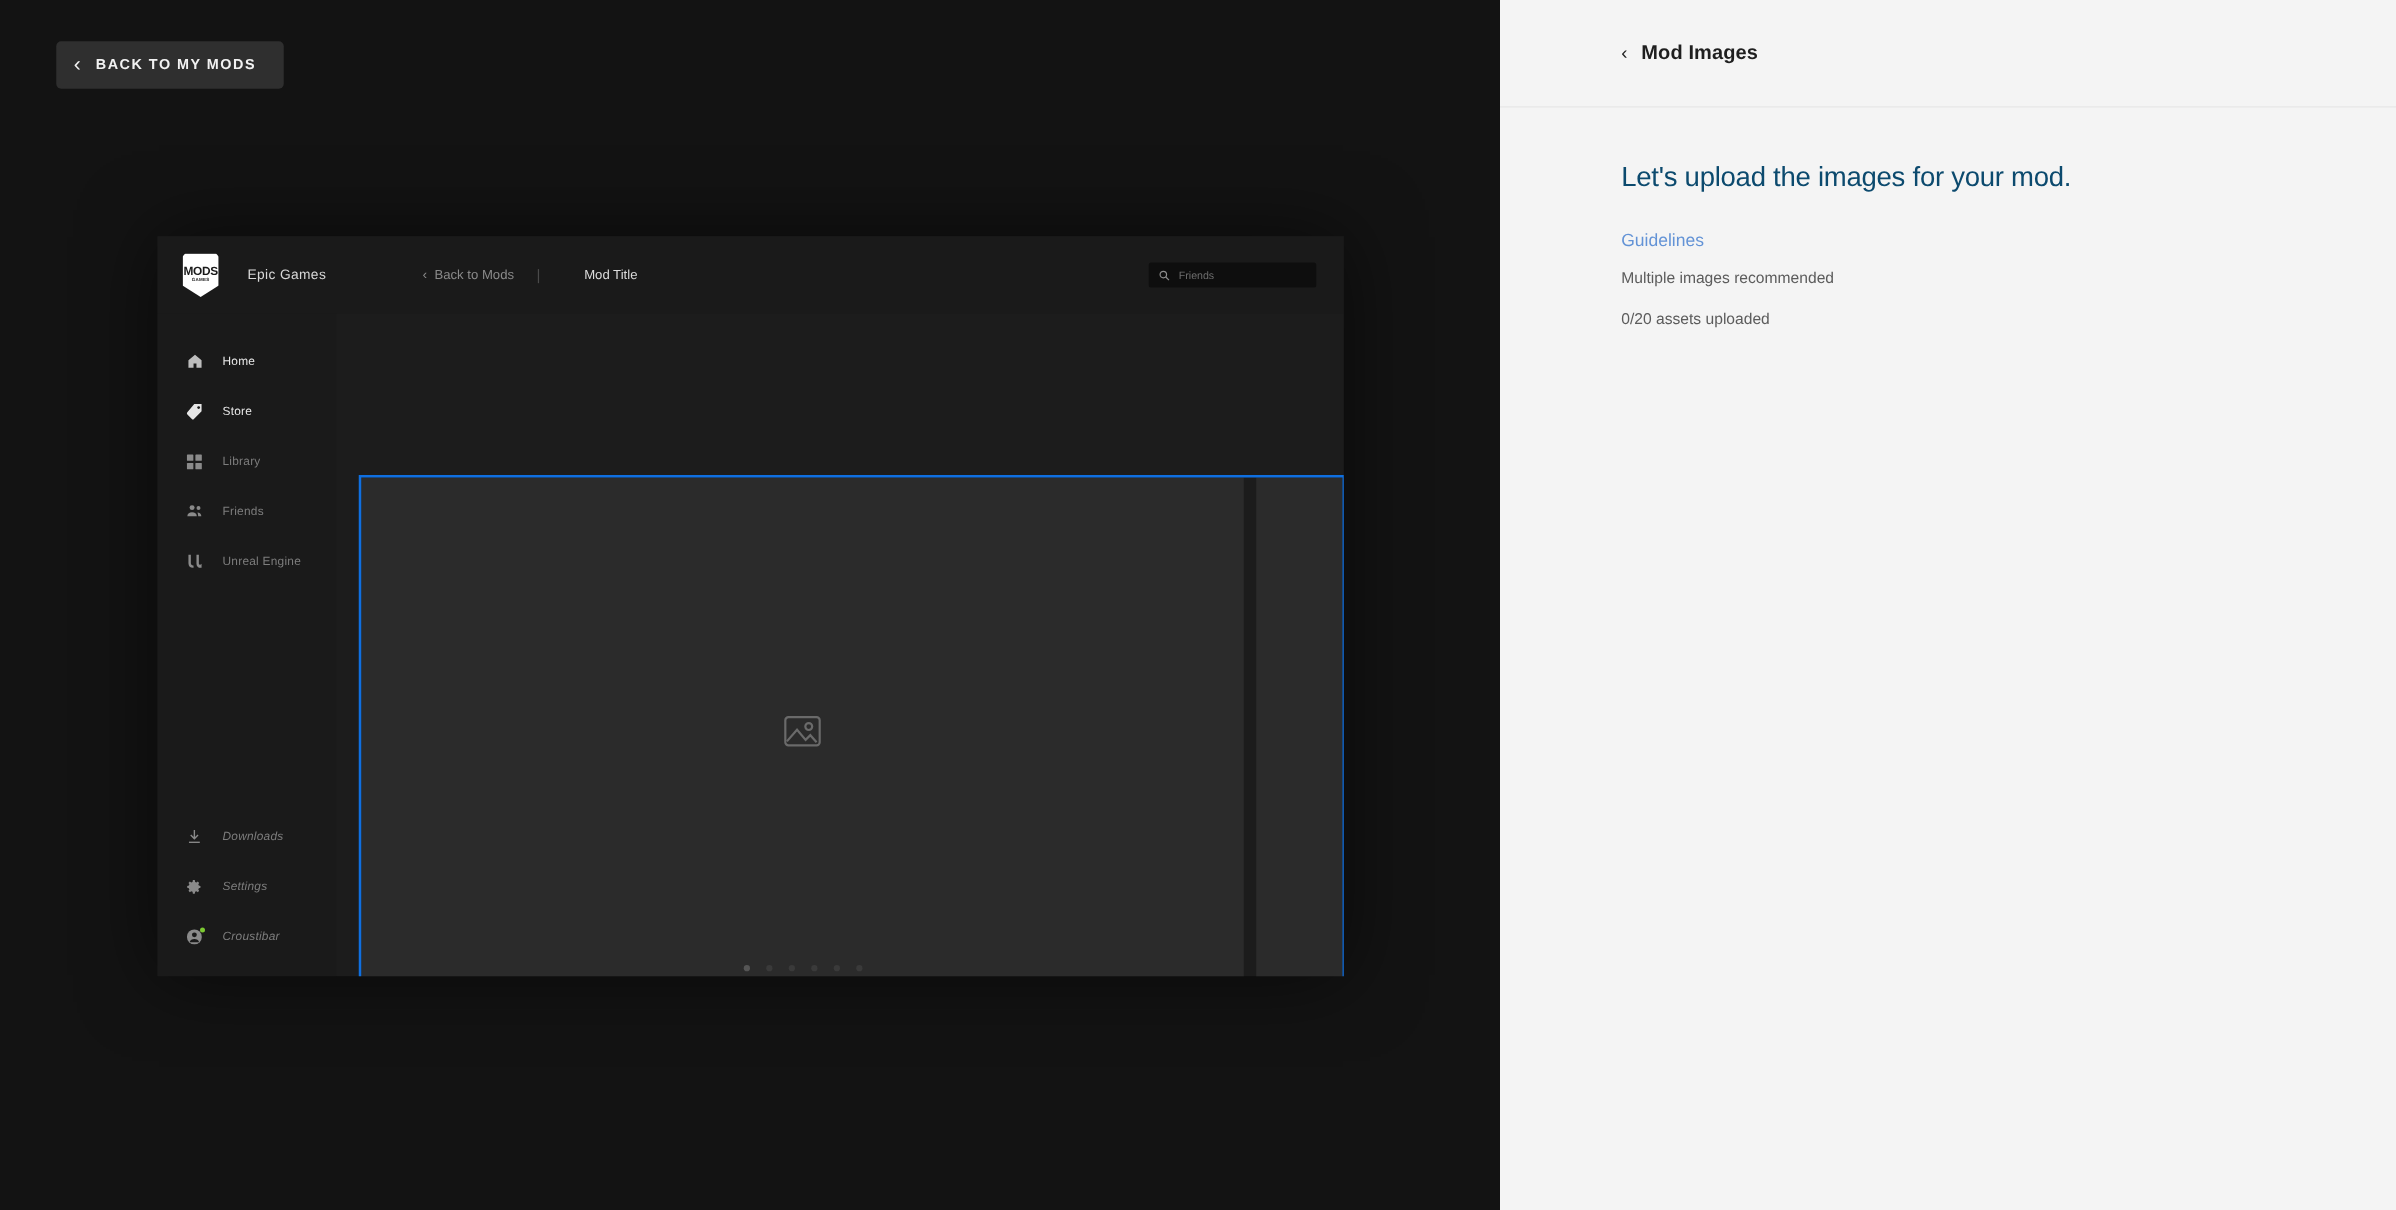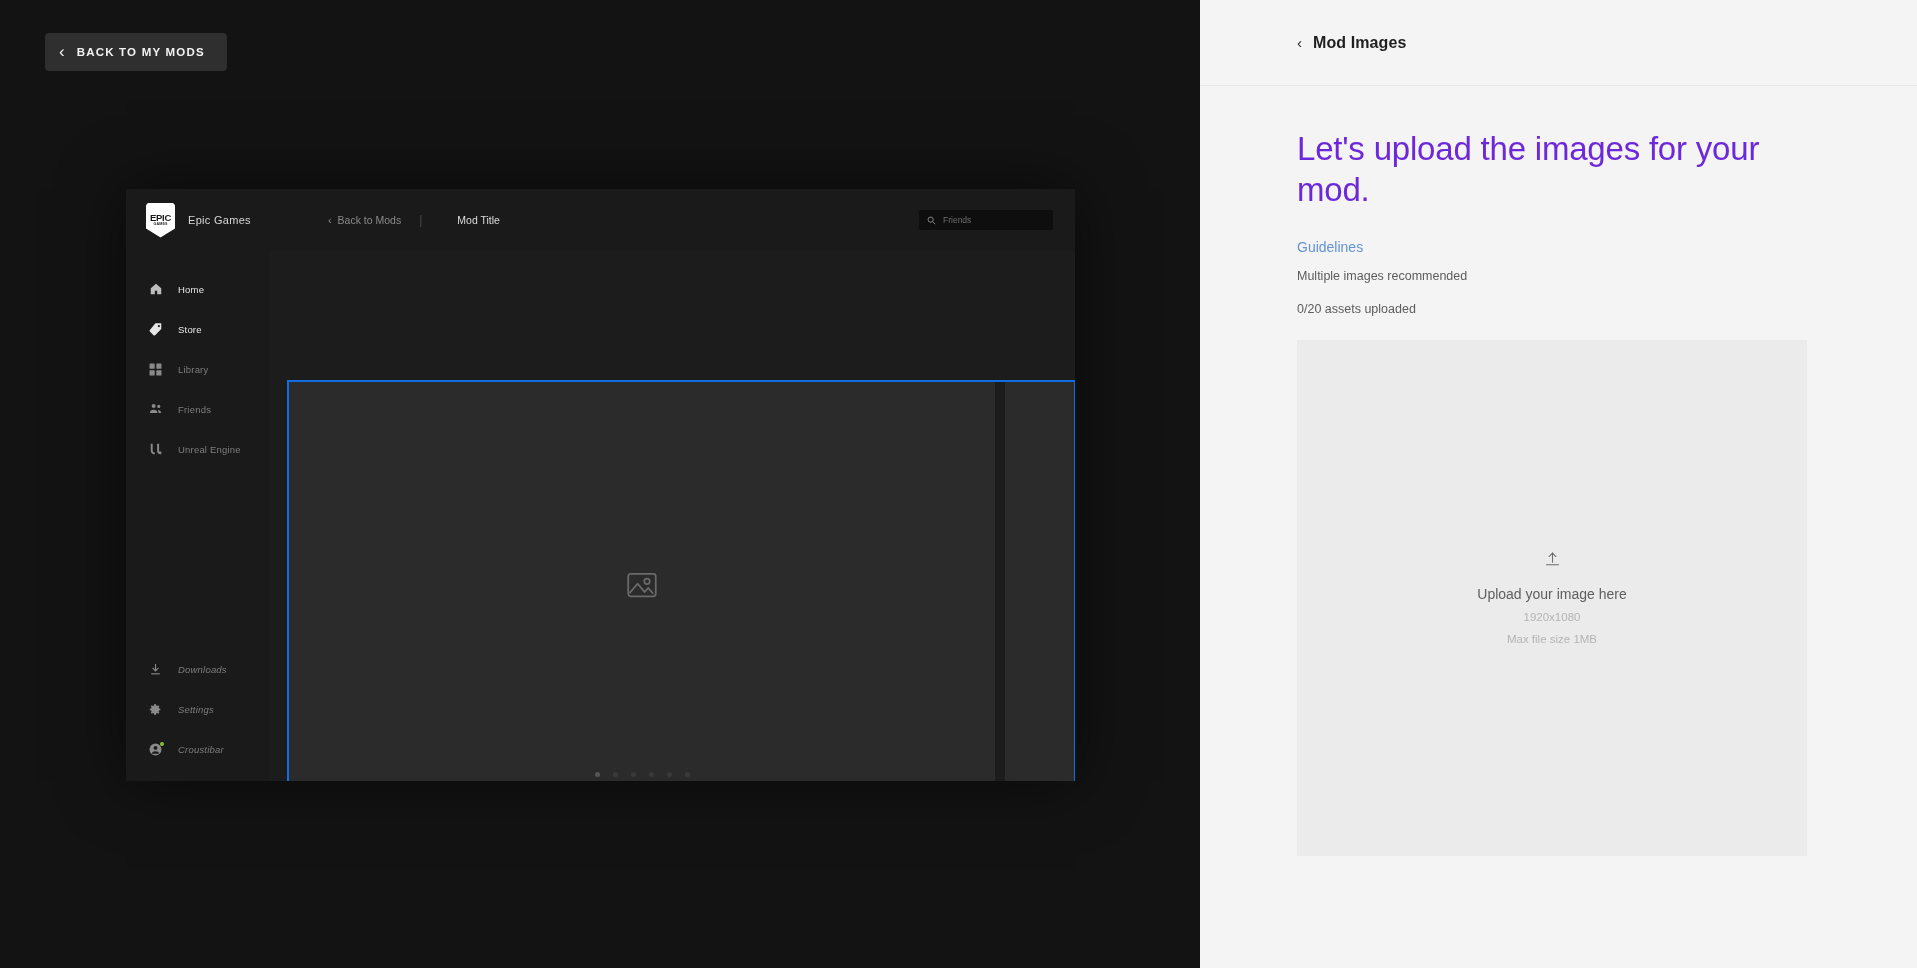--- a/index.html
+++ b/index.html
@@ -59,21 +59,21 @@
   .epic-logo {
     margin-left: 20px;
     width: 29px; height: 35px;
     background: #fff;
     clip-path: polygon(8% 0,92% 0,100% 8%,100% 74%,50% 100%,0 74%,0 8%);
     display: flex; flex-direction: column; align-items: center; justify-content: center;
     gap: 1px;
   }
   .epic-logo .e1 { font-size: 9.5px; font-weight: bold; color: #1a1a1a; letter-spacing: -.3px; line-height: 1; }
   .epic-logo .e2 { font-size: 3.6px; font-weight: bold; color: #1a1a1a; letter-spacing: .2px; line-height: 1; }
-  .pw-brand { margin-left: 13px; color: #d8d8d8; font-size: 11px; letter-spacing: .3px; }
+  .pw-brand { margin-left: 23px; color: #d8d8d8; font-size: 11px; letter-spacing: .3px; }
 
   .pw-crumbs { margin-left: 77px; display: flex; align-items: center; gap: 12px; }
   .pw-crumbs .bk { color: #8a8a8a; font-size: 10.5px; display: flex; align-items: center; gap: 6px; }
   .pw-crumbs .bk .c { font-size: 11px; font-weight: 300; }
   .pw-crumbs .sep { color: #4a4a4a; font-size: 12px; margin: 0 6px; }
   .pw-crumbs .cur { color: #dcdcdc; font-size: 10.5px; margin-left: 17px; }
 
   .pw-search {
     position: absolute; right: 22px; top: 50%; transform: translateY(-50%);
     width: 134px; height: 20px;
@@ -137,21 +137,21 @@
   .rp-head {
     position: relative; height: 86px;
     border-bottom: 1px solid #e6e6e6;
     display: flex; align-items: center;
   }
   .rp-head .chev { margin-left: 97px; color: #1f1f1f; font-size: 15px; font-weight: 300; }
   .rp-head .ttl { margin-left: 11px; color: #1f1f1f; font-size: 16px; font-weight: bold; letter-spacing: .1px; }
 
   .rp-body { padding: 42px 97px 0 97px; }
   .rp-h1 {
-    color: #6d28d9; font-size: 33px; font-weight: 400; line-height: 1.25;
+    color: #0c4a6e; font-size: 22px; font-weight: 400; line-height: 1.25;
     max-width: 470px; letter-spacing: -.2px;
   }
   .rp-link {
     display: inline-block; margin-top: 28px;
     color: #6393d6; font-size: 14px; cursor: pointer;
   }
   .rp-sec-title { margin-top: 48px; color: #3a3a3a; font-size: 16px; font-weight: 400; }
   .rp-sub { margin-top: 13px; color: #5c5c5c; font-size: 12.5px; }
   .rp-count { margin-top: 19px; color: #5c5c5c; font-size: 12.5px; }
 
@@ -177,21 +177,21 @@
 
     <div class="back-btn">
       <span class="chev">‹</span>
       <span class="lbl">BACK TO MY MODS</span>
     </div>
 
     <div class="preview-win">
 
       <div class="pw-topbar">
         <div class="epic-logo">
-          <span class="e1">EPIC</span>
+          <span class="e1">MODS</span>
           <span class="e2">GAMES</span>
         </div>
         <span class="pw-brand">Epic Games</span>
 
         <div class="pw-crumbs">
           <span class="bk">
             <span class="c">‹</span>
             <span>Back to Mods</span>
           </span>
           <span class="sep">|</span>
@@ -323,28 +323,16 @@
       <span class="ttl">Mod Images</span>
     </div>
 
     <div class="rp-body">
       <h1 class="rp-h1">Let's upload the images for your mod.</h1>
       <a class="rp-link">Guidelines</a>
 
       <div class="rp-sub">Multiple images recommended</div>
       <div class="rp-count">0/20 assets uploaded</div>
 
-      <div class="dropzone">
-        <span class="dz-icon">
-          <svg width="17" height="17" viewBox="0 0 24 24" fill="none" stroke="#6e6e6e" stroke-width="1.5" stroke-linecap="round">
-            <path d="M12 16V3"></path>
-              <path d="M7.2 7.8 12 3l4.8 4.8"></path>
-              <path d="M3.5 19.5h17"></path>
-          </svg>
-        </span>
-        <div class="dz-main">Upload your image here</div>
-        <div class="dz-dim">1920x1080</div>
-        <div class="dz-max">Max file size 1MB</div>
-      </div>
     </div>
   </div>
 
 </div>
 
 </body></html>

